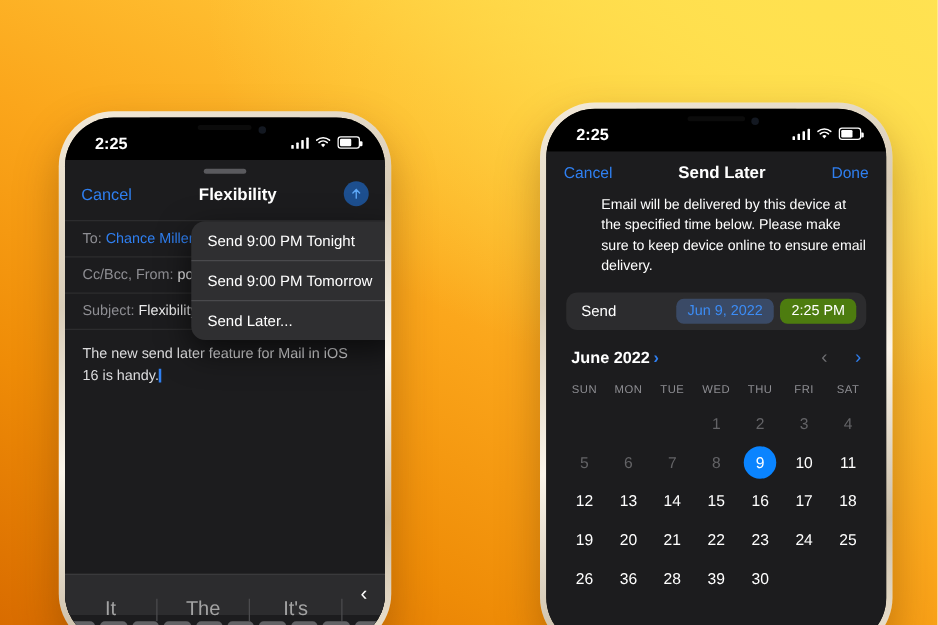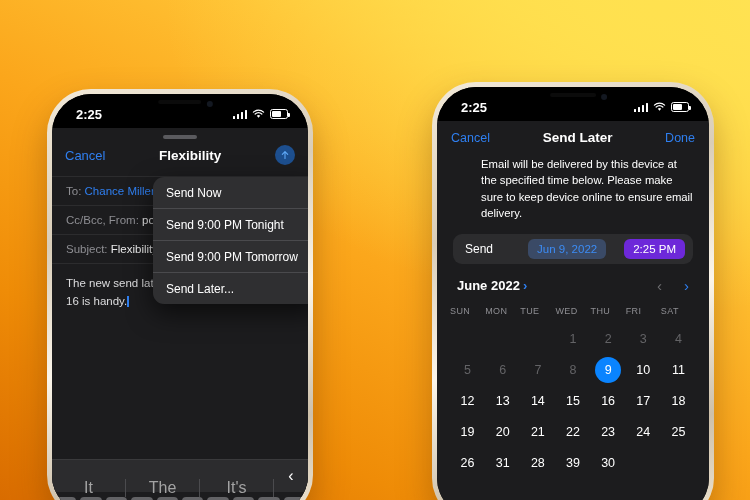--- a/index.html
+++ b/index.html
@@ -88,36 +88,36 @@
   .sendlater{ position:absolute; inset:34px 0 0 0; background:#1c1c1e; color:#fff; }
   .nav2{ display:flex; align-items:center; justify-content:space-between;
     padding:9px 14px 9px; }
   .nav2 .lnk{ color:#2f7ff0; font-size:12.5px; }
   .nav2 .ttl{ font-size:13.5px; font-weight:bold; }
   .blurb{ padding:2px 16px 12px; font-size:11.3px; line-height:1.45; color:#fff;margin-left:28px; }
 
   .sendrow{ margin:0 16px; background:#2c2c2e; border-radius:9px; height:30px;
     display:flex; align-items:center; justify-content:space-between; padding:0 8px 0 12px; }
   .sendrow .lbl{ font-size:12px; color:#fff; }
-  .pills{ display:flex; gap:18px; }
+  .pills{ display:flex; gap:5px; }
   .pill{ border-radius:6px; padding:4px 9px; font-size:11.5px; }
   .pill.date{ background:#3a4a66; color:#3c8cf5; }
-  .pill.time{ background:#6d28d9; color:#fff; }
+  .pill.time{ background:#4d7c0f; color:#fff; }
 
   .monthrow{ display:flex; align-items:center; justify-content:space-between;
     padding:13px 20px 9px; }
   .monthrow .mo{ font-size:13px; font-weight:bold; color:#fff; }
   .monthrow .mo em{ color:#2f7ff0; font-style:normal; margin-left:3px; }
   .monthrow .arrows{ display:flex; gap:22px; font-size:15px; }
   .monthrow .prev{ color:#6d6d70; }
   .monthrow .next{ color:#2f7ff0; }
 
   .cal{ padding:0 13px; }
   .cal .grid{ display:grid; grid-template-columns:repeat(7,1fr); }
-  .cal .dow{ font-size:9px; color:#8e8e93; padding:3px 0 8px;
+  .cal .dow{ text-align:center; font-size:9px; color:#8e8e93; padding:3px 0 8px;
     letter-spacing:.4px; }
   .cal .day{ text-align:center; font-size:12.5px; color:#fff; height:31px;
     display:flex; align-items:center; justify-content:center; }
   .cal .day.dim{ color:#636366; }
   .cal .day .sel{ width:26px; height:26px; border-radius:50%; background:#0a84ff;
     display:flex; align-items:center; justify-content:center; color:#fff; }
 </style>
 </head>
 <body>
 
@@ -174,21 +174,20 @@
         <span>Subject:</span>
         <span class="val">Flexibility</span>
       </div>
 
       <div class="bodytext">
         <span>The new send later feature for Mail in iOS 16 is handy.</span><span class="caret"></span>
       </div>
     </div>
 
     <div class="ctxmenu">
-      <div class="row">Send Now</div>
       <div class="row">Send 9:00 PM Tonight</div>
       <div class="row">Send 9:00 PM Tomorrow</div>
       <div class="row">Send Later...</div>
     </div>
 
     <div class="kb">
       <div class="predict">
         <span class="p">It</span>
         <span class="p">The</span>
         <span class="p">It's</span>
@@ -301,21 +300,21 @@
             <div class="day">17</div>
             <div class="day">18</div>
             <div class="day">19</div>
             <div class="day">20</div>
             <div class="day">21</div>
             <div class="day">22</div>
             <div class="day">23</div>
             <div class="day">24</div>
             <div class="day">25</div>
             <div class="day">26</div>
-            <div class="day">31</div>
+            <div class="day">36</div>
             <div class="day">28</div>
             <div class="day">39</div>
             <div class="day">30</div>
           </div>
       </div>
     </div>
 
   </div>
 </div>
 

